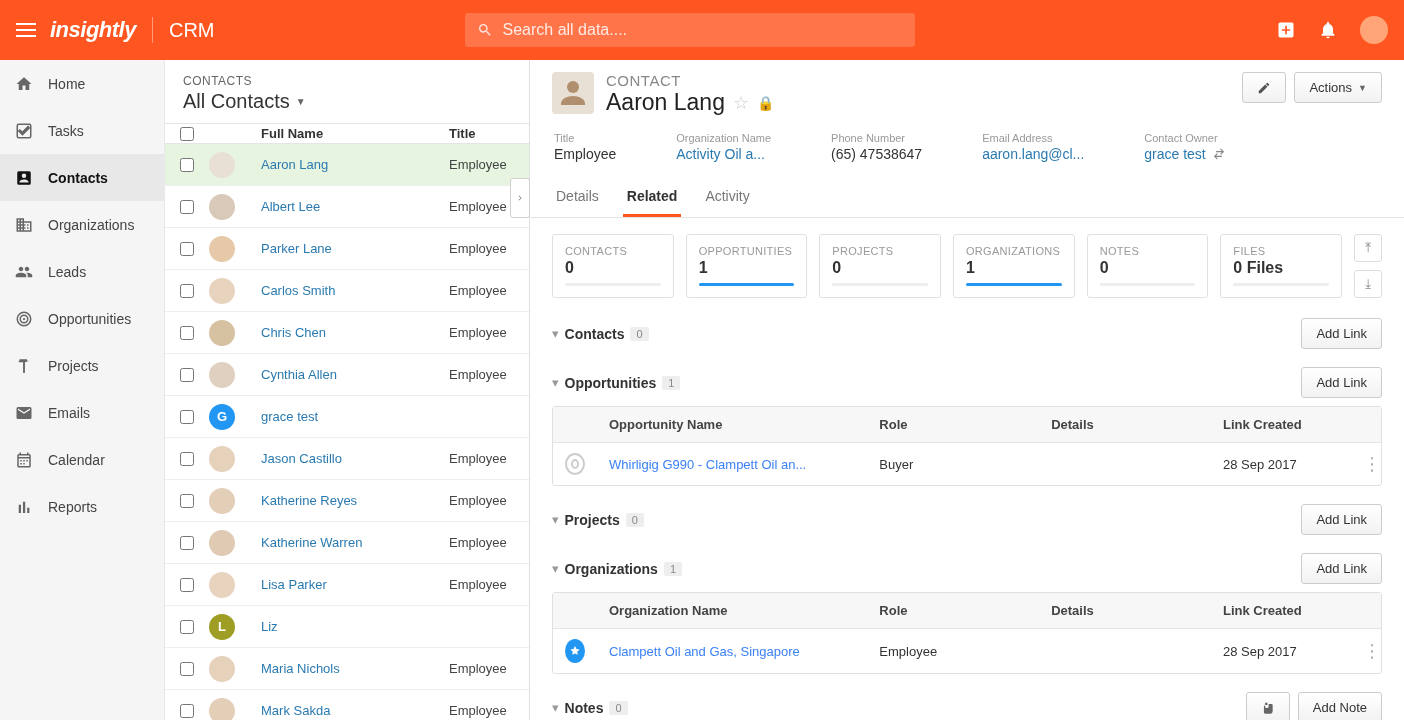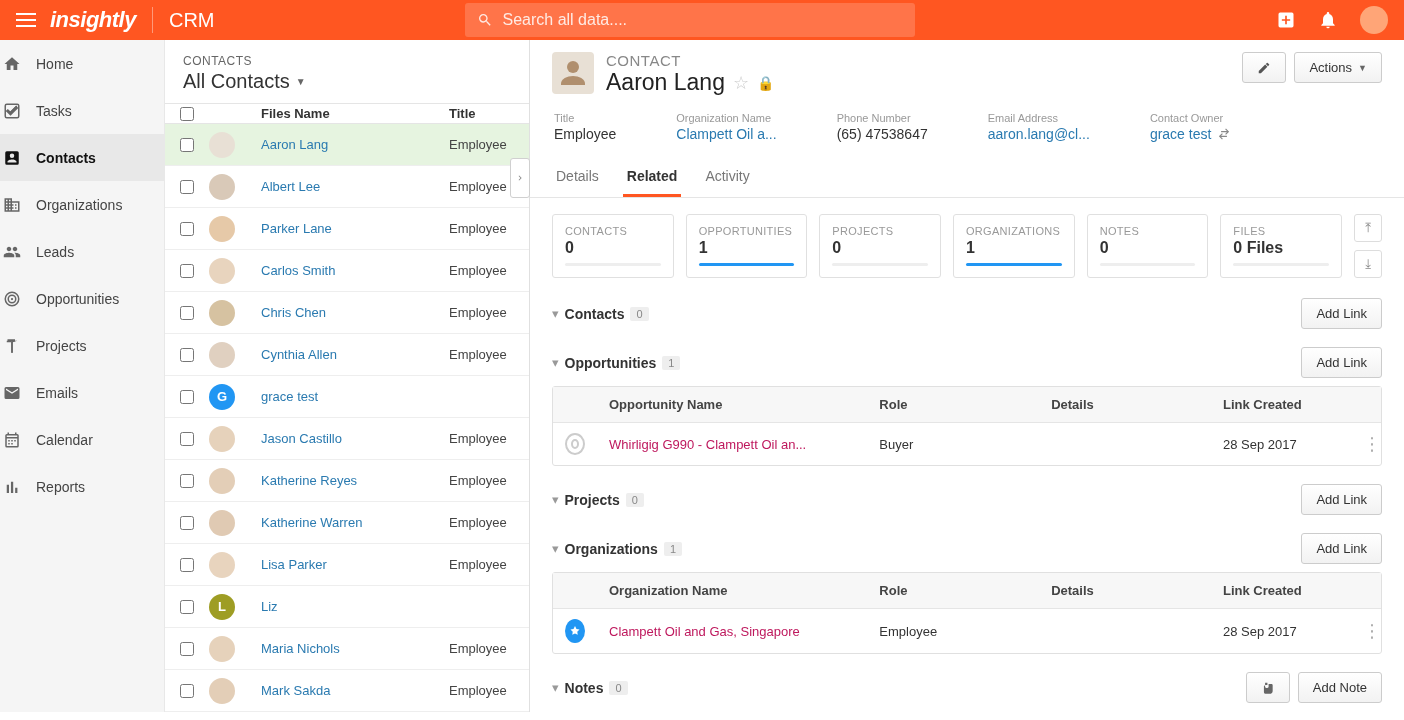--- a/index.html
+++ b/index.html
@@ -1,38 +1,38 @@
 <!DOCTYPE html>
 <html><head>
 <meta charset="utf-8">
 <style>
   * { box-sizing: border-box; margin: 0; padding: 0; }
   body { font-family: -apple-system, "Helvetica Neue", Arial, sans-serif; font-size: 13px; color: #333; background: #fff; width: 1404px; height: 720px; overflow: hidden; }
   
   
-  .topbar { height: 40px; background: #ff5621; display: flex; align-items: center; padding: 0 16px; color: #fff; }
+  .topbar { height: 60px; background: #ff5621; display: flex; align-items: center; padding: 0 16px; color: #fff; }
   .menu-icon { width: 20px; height: 20px; display: flex; flex-direction: column; justify-content: space-between; padding: 3px 0; cursor: pointer; }
   .menu-icon span { display: block; height: 2px; background: #fff; }
   .logo { font-size: 22px; font-weight: 700; font-style: italic; margin-left: 14px; letter-spacing: -0.5px; }
   .divider-v { width: 1px; height: 26px; background: rgba(255,255,255,0.4); margin: 0 16px; }
   .app-name { font-size: 20px; font-weight: 300; }
   .search-wrap { margin-left: 250px; width: 450px; height: 34px; background: rgba(255,255,255,0.18); border-radius: 3px; display: flex; align-items: center; padding: 0 12px; }
   .search-wrap svg { fill: #fff; opacity: 0.85; }
   .search-input { flex: 1; background: transparent; border: none; color: #fff; font-size: 16px; margin-left: 10px; outline: none; }
   .search-input::placeholder { color: rgba(255,255,255,0.85); }
   .topbar-right { margin-left: auto; display: flex; align-items: center; gap: 22px; }
   .icon-btn { cursor: pointer; }
   .avatar-sm { width: 28px; height: 28px; border-radius: 50%; background: #ffa577; }
   
   
   .main { display: flex; height: calc(720px - 48px); }
   
   
   .nav { width: 165px; background: #f5f5f5; border-right: 1px solid #e8e8e8; }
-  .nav-item { display: flex; align-items: center; height: 47px; padding: 0 0; cursor: pointer; color: #444; }
+  .nav-item { display: flex; align-items: center; height: 47px; padding: 0 12px; cursor: pointer; color: #444; }
   .nav-item.active { background: #e8e8e8; font-weight: 700; color: #111; }
   .nav-item .nav-icon { width: 24px; display: flex; justify-content: center; margin-right: 12px; }
   .nav-item .nav-icon svg { fill: #666; }
   .nav-item.active .nav-icon svg { fill: #111; }
   .nav-item span.label { font-size: 14px; }
   
   
   .list-panel { width: 365px; border-right: 1px solid #e0e0e0; display: flex; flex-direction: column; position: relative; background: #fff; }
   .list-header { padding: 14px 18px 10px; }
   .list-header .small { font-size: 12px; color: #666; letter-spacing: 0.5px; }
@@ -93,21 +93,21 @@
   .reltable .rthead { display: flex; background: #f7f7f7; border-bottom: 1px solid #e5e5e5; font-weight: 700; font-size: 13px; color: #444; }
   .reltable .rtrow { display: flex; align-items: center; border-bottom: 1px solid #eee; }
   .reltable .rtrow:last-child { border-bottom: none; }
   .rtcell { padding: 10px 12px; }
   .rc-icon { width: 44px; display: flex; justify-content: center; }
   .rc-name { flex: 2; }
   .rc-role { flex: 1.2; }
   .rc-details { flex: 1.2; }
   .rc-date { width: 140px; }
   .rc-menu { width: 30px; color: #aaa; cursor: pointer; text-align: center; font-size: 18px; }
-  .rc-name a { color: #be185d; cursor: pointer; }
+  .rc-name a { color: #3b82f6; cursor: pointer; }
   .org-badge { width: 24px; height: 24px; border-radius: 50%; background: #2196f3; display: flex; align-items: center; justify-content: center; color: #fff; }
   .target-icon { width: 22px; height: 22px; border: 2px solid #ccc; border-radius: 50%; position: relative; }
   .target-icon::after { content: ''; position: absolute; inset: 4px; border: 2px solid #ccc; border-radius: 50%; }
 </style>
 </head>
 <body>
 
 <div class="topbar">
   <div class="menu-icon">
       <span></span>
@@ -229,21 +229,21 @@
       <div class="title">
           <span>All Contacts</span>
           <span class="caret">▼</span>
         </div>
     </div>
     <div class="table-head">
       <div class="col-check">
           <input type="checkbox" style="">
         </div>
       <div class="col-avatar"></div>
-      <div class="col-name">Files Name</div>
+      <div class="col-name">Full Name</div>
       <div class="col-title">Title</div>
     </div>
     <div id="contact-rows">
         <div class="contact-row selected">
           <div class="col-check">
             <input type="checkbox" style="">
           </div>
           <div class="col-avatar">
             <div class="avatar" style="background:#e8e0d5"></div>
           </div>
@@ -417,21 +417,21 @@
             </button>
         </div>
       </div>
       <div class="dh-fields">
         <div class="dh-field">
             <div class="flabel">Title</div>
             <div class="fval">Employee</div>
           </div>
         <div class="dh-field">
             <div class="flabel">Organization Name</div>
-            <div class="fval link">Clampett Oil a...</div>
+            <div class="fval link">Activity Oil a...</div>
           </div>
         <div class="dh-field">
             <div class="flabel">Phone Number</div>
             <div class="fval">(65) 47538647</div>
           </div>
         <div class="dh-field">
             <div class="flabel">Email Address</div>
             <div class="fval link">aaron.lang@cl...</div>
           </div>
         <div class="dh-field">

